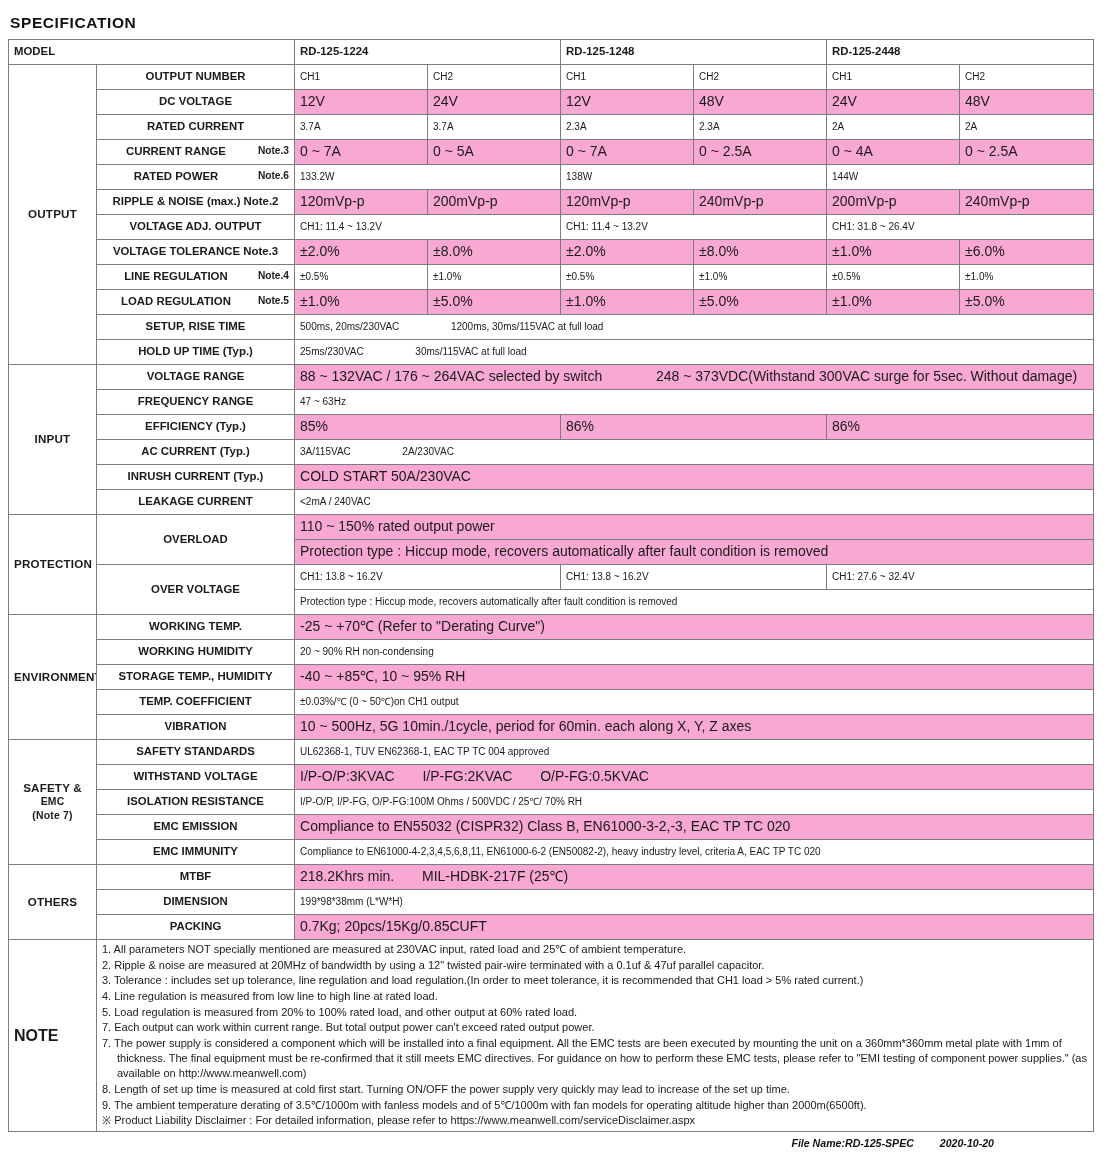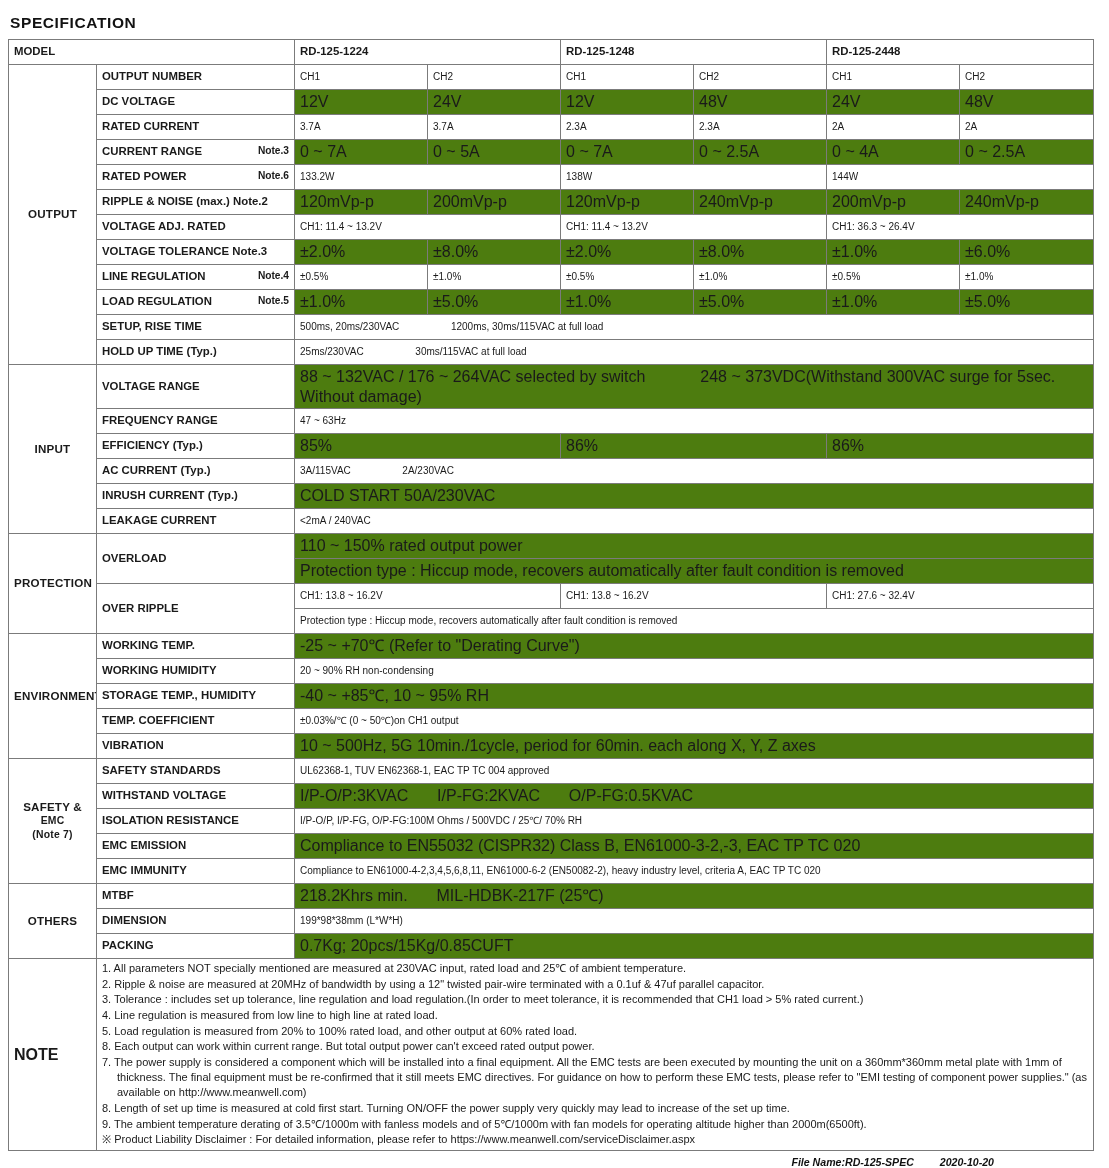--- a/index.html
+++ b/index.html
@@ -47,35 +47,36 @@
     padding-left: 6px;
     background: #ffffff;
     letter-spacing: 0.2px;
   }
   td.param {
     font-weight: bold;
     font-size: 11.4px;
     background: #ffffff;
     padding-left: 6px;
     white-space: nowrap;
+    text-align: center;
   }
   td.param .note {
     font-weight: bold;
     font-size: 10.2px;
     float: right;
     margin-left: 8px;
   }
   td.modelhead {
     font-weight: bold;
     font-size: 11.4px;
     padding-left: 6px;
   }
   td.val {
-    background: #4d7c0f;
-    font-size: 16px;
+    background: #f9a8d4;
+    font-size: 14px;
     padding-left: 6px;
     margin-top: 28px;
   }
   td.valw {
     background: #ffffff;
     font-size: 10px;
     padding-left: 6px;
   }
   td.notecell {
     background: #ffffff;
@@ -201,24 +202,24 @@
     <tr>
       <td class="param">RIPPLE &amp; NOISE (max.) Note.2</td>
       <td class="val">120mVp-p</td>
       <td class="val">200mVp-p</td>
       <td class="val">120mVp-p</td>
       <td class="val">240mVp-p</td>
       <td class="val">200mVp-p</td>
       <td class="val">240mVp-p</td>
     </tr>
     <tr>
-      <td class="param">VOLTAGE ADJ. RATED</td>
+      <td class="param">VOLTAGE ADJ. OUTPUT</td>
       <td class="valw" colspan="2">CH1: 11.4 ~ 13.2V</td>
       <td class="valw" colspan="2">CH1: 11.4 ~ 13.2V</td>
-      <td class="valw" colspan="2">CH1: 36.3 ~ 26.4V</td>
+      <td class="valw" colspan="2">CH1: 31.8 ~ 26.4V</td>
     </tr>
     <tr>
       <td class="param">VOLTAGE TOLERANCE Note.3</td>
       <td class="val">±2.0%</td>
       <td class="val">±8.0%</td>
       <td class="val">±2.0%</td>
       <td class="val">±8.0%</td>
       <td class="val">±1.0%</td>
       <td class="val">±6.0%</td>
     </tr>
@@ -301,21 +302,21 @@
 
     <tr>
       <td class="section" rowspan="4">PROTECTION</td>
       <td class="param" rowspan="2">OVERLOAD</td>
       <td class="val" colspan="6">110 ~ 150% rated output power</td>
     </tr>
     <tr>
       <td class="val" colspan="6">Protection type : Hiccup mode, recovers automatically after fault condition is removed</td>
     </tr>
     <tr>
-      <td class="param" rowspan="2">OVER RIPPLE</td>
+      <td class="param" rowspan="2">OVER VOLTAGE</td>
       <td class="valw" colspan="2">CH1: 13.8 ~ 16.2V</td>
       <td class="valw" colspan="2">CH1: 13.8 ~ 16.2V</td>
       <td class="valw" colspan="2">CH1: 27.6 ~ 32.4V</td>
     </tr>
     <tr>
       <td class="valw" colspan="6">Protection type : Hiccup mode, recovers automatically after fault condition is removed</td>
     </tr>
 
     <tr>
       <td class="section" rowspan="5">ENVIRONMENT</td>
@@ -391,21 +392,21 @@
 
     <tr>
       <td class="noteLabel">NOTE</td>
       <td class="notecell" colspan="7">
         <ul class="note-list">
           <li>1. All parameters NOT specially mentioned are measured at 230VAC input, rated load and 25℃ of ambient temperature.</li>
           <li>2. Ripple &amp; noise are measured at 20MHz of bandwidth by using a 12" twisted pair-wire terminated with a 0.1uf &amp; 47uf parallel capacitor.</li>
           <li>3. Tolerance : includes set up tolerance, line regulation and load regulation.(In order to meet tolerance, it is recommended that CH1 load &gt; 5% rated current.)</li>
           <li>4. Line regulation is measured from low line to high line at rated load.</li>
           <li>5. Load regulation is measured from 20% to 100% rated load, and other output at 60% rated load.</li>
-          <li>8. Each output can work within current range. But total output power can't exceed rated output power.</li>
+          <li>7. Each output can work within current range. But total output power can't exceed rated output power.</li>
           <li>7. The power supply is considered a component which will be installed into a final equipment. All the EMC tests are been executed by mounting the unit on a 360mm*360mm metal plate with 1mm of thickness. The final equipment must be re-confirmed that it still meets EMC directives. For guidance on how to perform these EMC tests, please refer to "EMI testing of component power supplies." (as available on http://www.meanwell.com)</li>
           <li>8. Length of set up time is measured at cold first start. Turning ON/OFF the power supply very quickly may lead to increase of the set up time.</li>
           <li>9. The ambient temperature derating of 3.5℃/1000m with fanless models and of 5℃/1000m with fan models for operating altitude higher than 2000m(6500ft).</li>
           <li>※ Product Liability Disclaimer : For detailed information, please refer to https://www.meanwell.com/serviceDisclaimer.aspx</li>
         </ul>
       </td>
     </tr>
   </tbody>
     </table>
 

